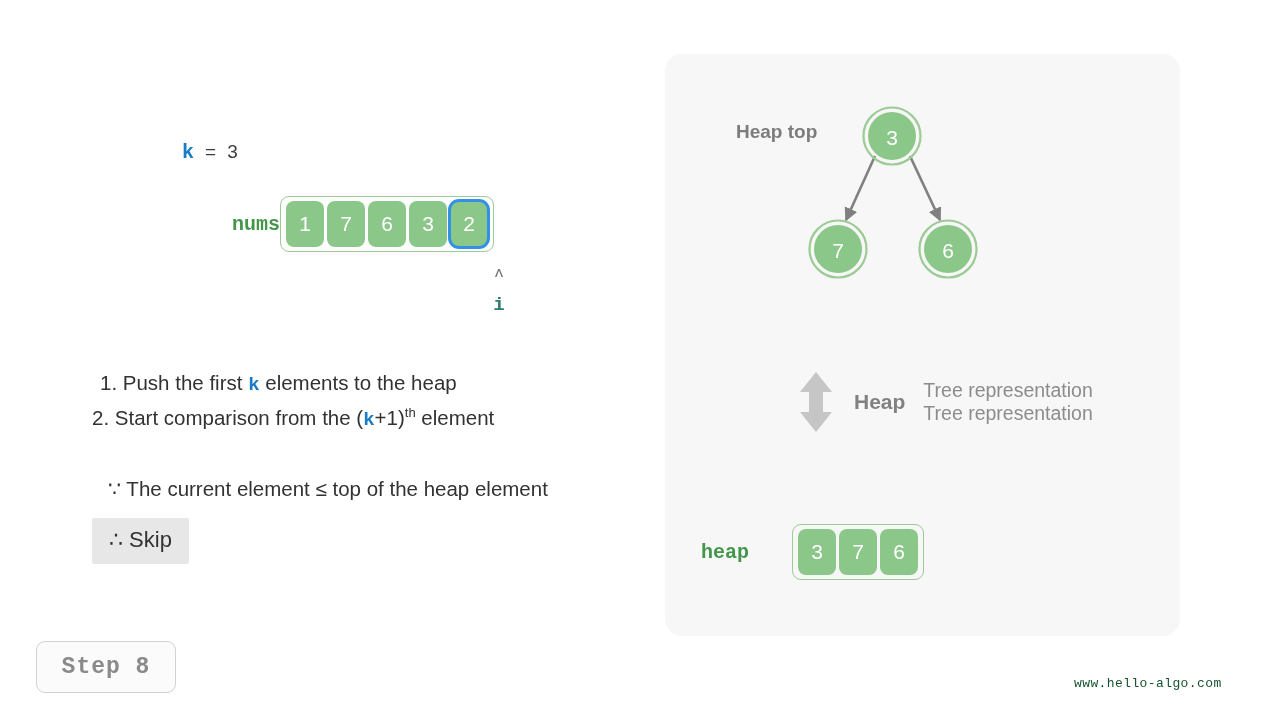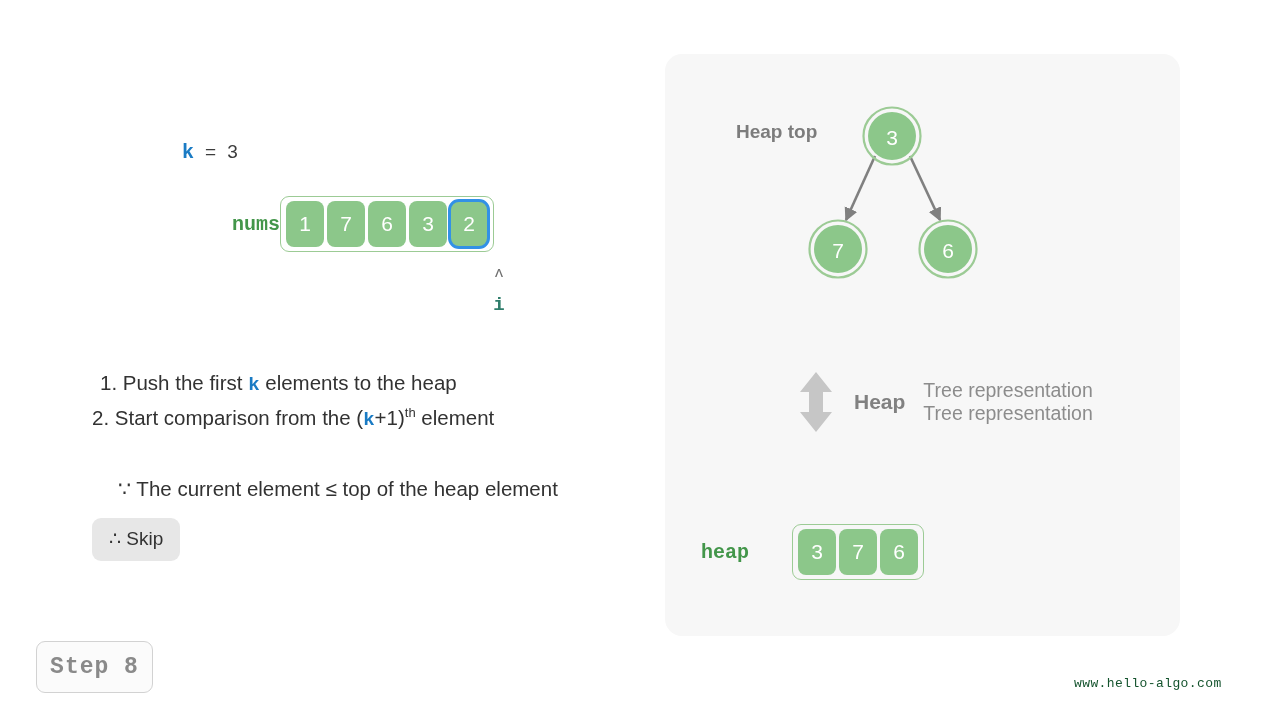--- a/index.html
+++ b/index.html
@@ -110,48 +110,48 @@
   }
 
   .step-line {
     font-family: "Liberation Sans", sans-serif;
     font-size: 20.5px;
     color: #323232;
     white-space: nowrap;
   }
   #note-1 { left: 100px; top: 371px; }
   #note-2 { left: 92px; top: 405px; }
-  #note-3 { left: 118px; top: 477px; }
+  #note-3 { left: 108px; top: 477px; }
   .kvar {
     color: #1a7bc4;
     font-family: "Liberation Mono", monospace;
     font-weight: bold;
     font-size: 19px;
   }
   .sup {
     font-size: 13px;
     vertical-align: super;
   }
   #note-skip {
     left: 92px;
     top: 518px;
     background: #e7e7e7;
-    border-radius: 9px;
+    border-radius: 2px;
     padding: 9px 17px 11px 17px;
     font-family: "Liberation Sans", sans-serif;
-    font-size: 19px;
+    font-size: 22px;
     color: #323232;
     white-space: nowrap;
   }
 
   
   #step-badge {
     left: 36px;
     top: 641px;
-    width: 117px;
+    width: 140px;
     height: 52px;
     border: 1.5px solid #d2d2d2;
     border-radius: 9px;
     background: #fbfbfb;
     display: flex;
     align-items: center;
     justify-content: center;
     font-family: "Liberation Mono", monospace;
     font-weight: bold;
     font-size: 23px;

